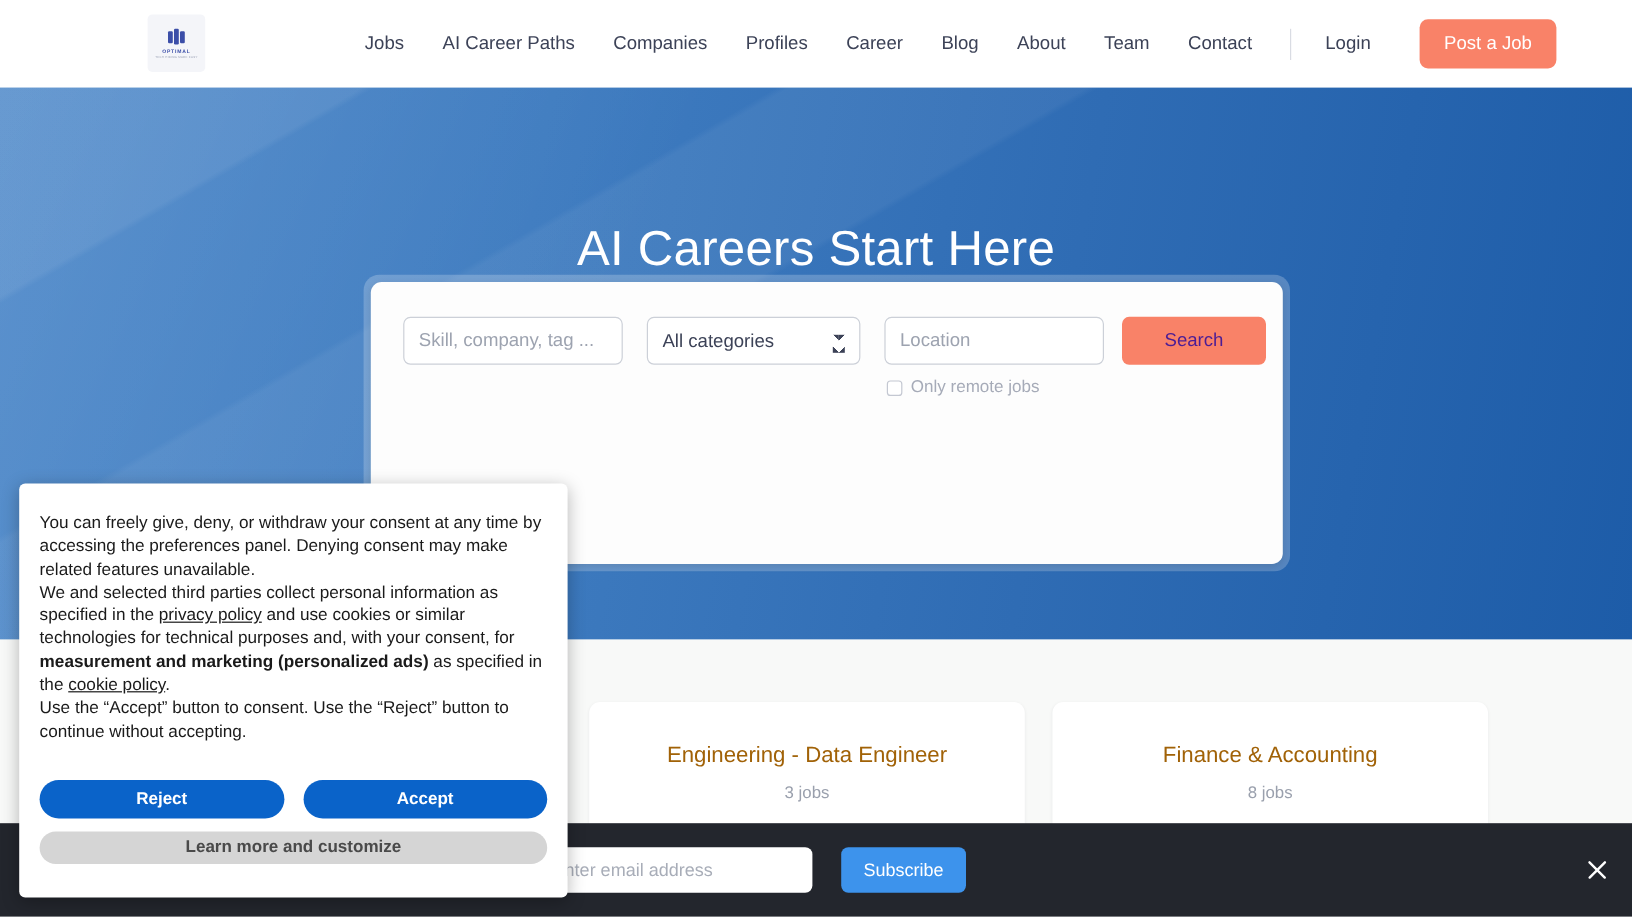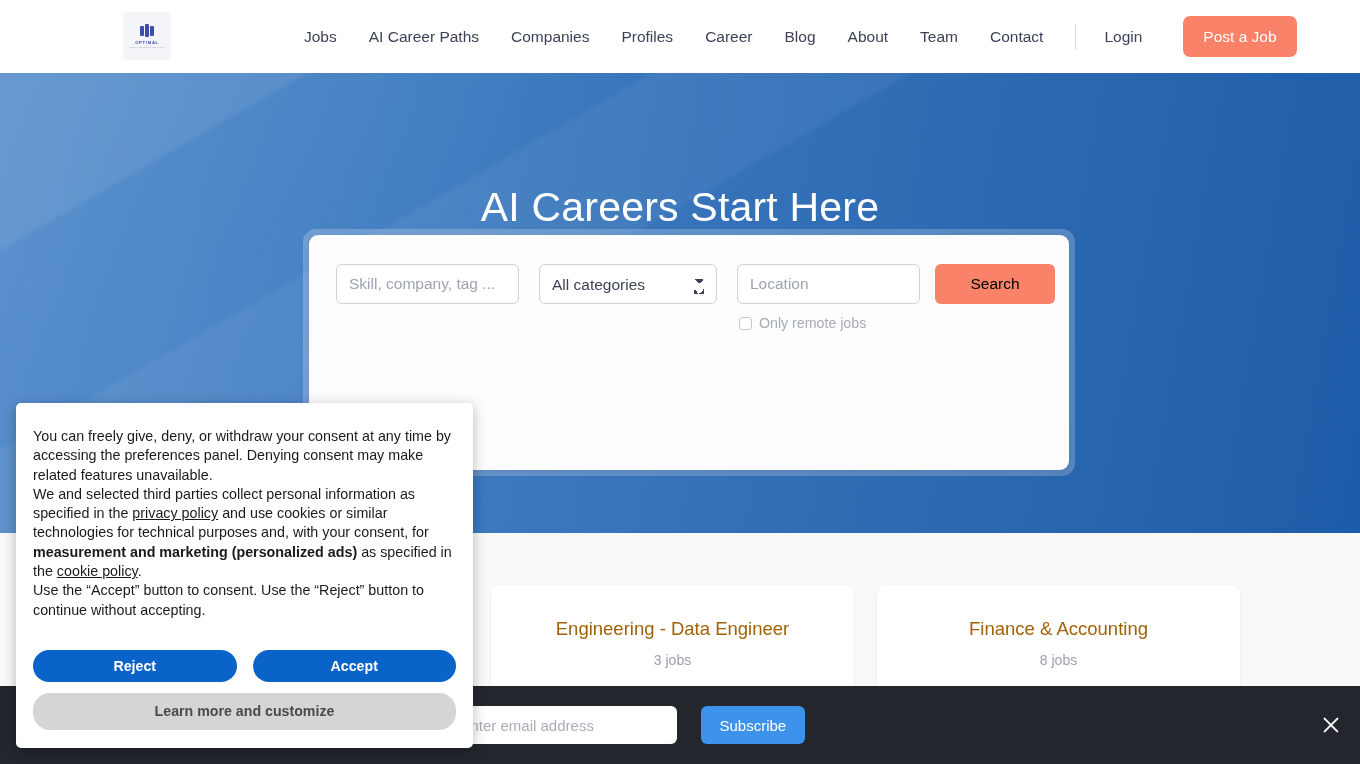--- a/index.html
+++ b/index.html
@@ -148,21 +148,21 @@
       calc(100% - 17px) 14px, calc(100% - 12px) 14px,
       calc(100% - 17px) 24px, calc(100% - 12px) 24px;
     background-size: 5px 5px, 5px 5px, 5px 5px, 5px 5px;
     background-repeat: no-repeat;
     cursor: pointer;
   }
   #loc { width: 183px; margin-left: 20px; }
   .btn-search {
     margin-left: 15px;
     width: 120px; height: 40px;
-    background: #f98268; color: #000000;
+    background: #f98268; color: #4c1d95;
     border: none; border-radius: 6px;
     font-size: 15.5px; cursor: pointer;
     font-family: inherit;
   }
   .remote-wrap {
     position: absolute; top: 80px; left: 430px;
     display: flex; align-items: center; gap: 7px;
   }
   .cbox {
     width: 13px; height: 13px;
@@ -277,21 +277,21 @@
     display: flex; gap: 16px; margin-top: 30px; justify-content: flex-end;
   }
   .ck-btn {
     flex: 1; height: 32px;
     border: none; border-radius: 16px;
     font-size: 14.2px; font-weight: 700;
     font-family: inherit; cursor: pointer;
   }
   .ck-primary { background: #0a63c9; color: #ffffff; }
   .ck-learn {
-    margin-top: 11px; width: 100%; height: 37px;
+    margin-top: 11px; width: 100%; height: 27px;
     background: #d5d5d5; color: #4a4a4a;
     border: none; border-radius: 17px;
     font-size: 14.2px; font-weight: 700;
     font-family: inherit; cursor: pointer;
   }
 </style>
 </head>
 <body>
 
 <div id="root">

